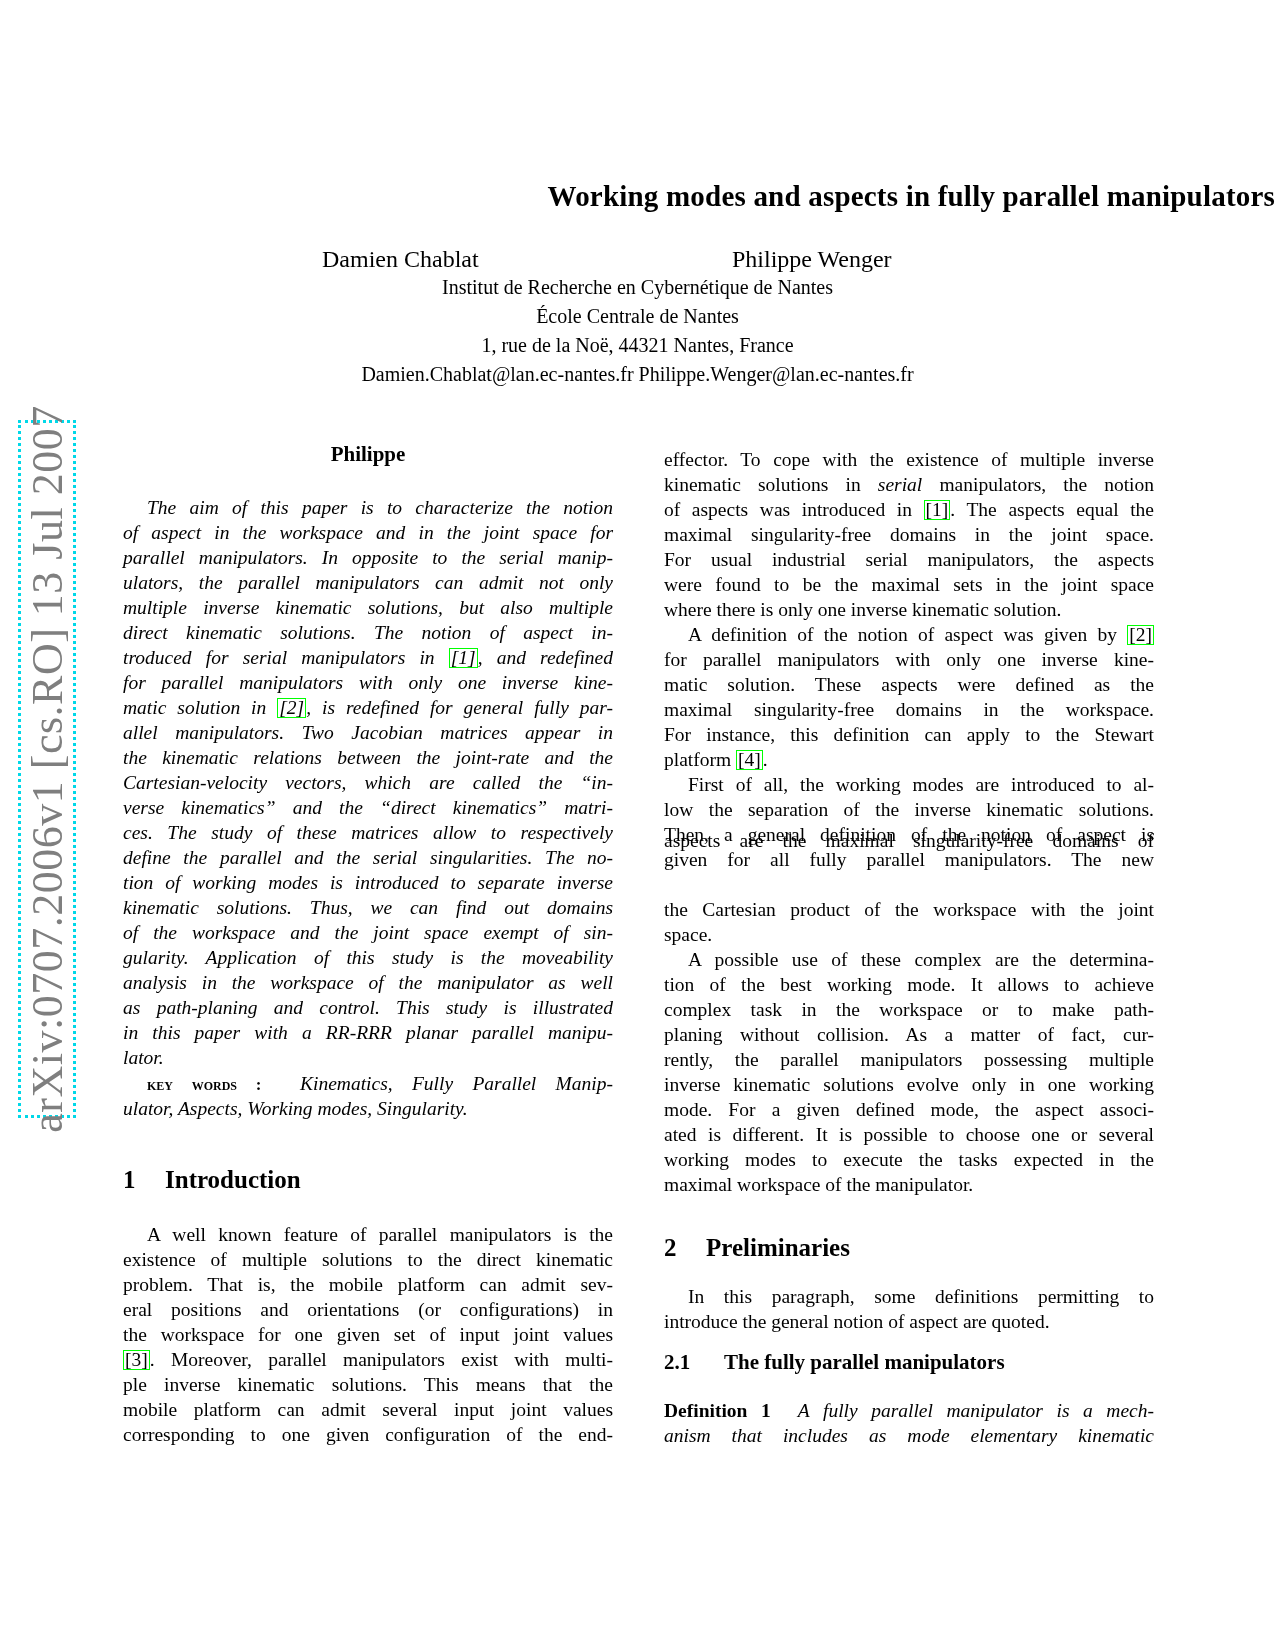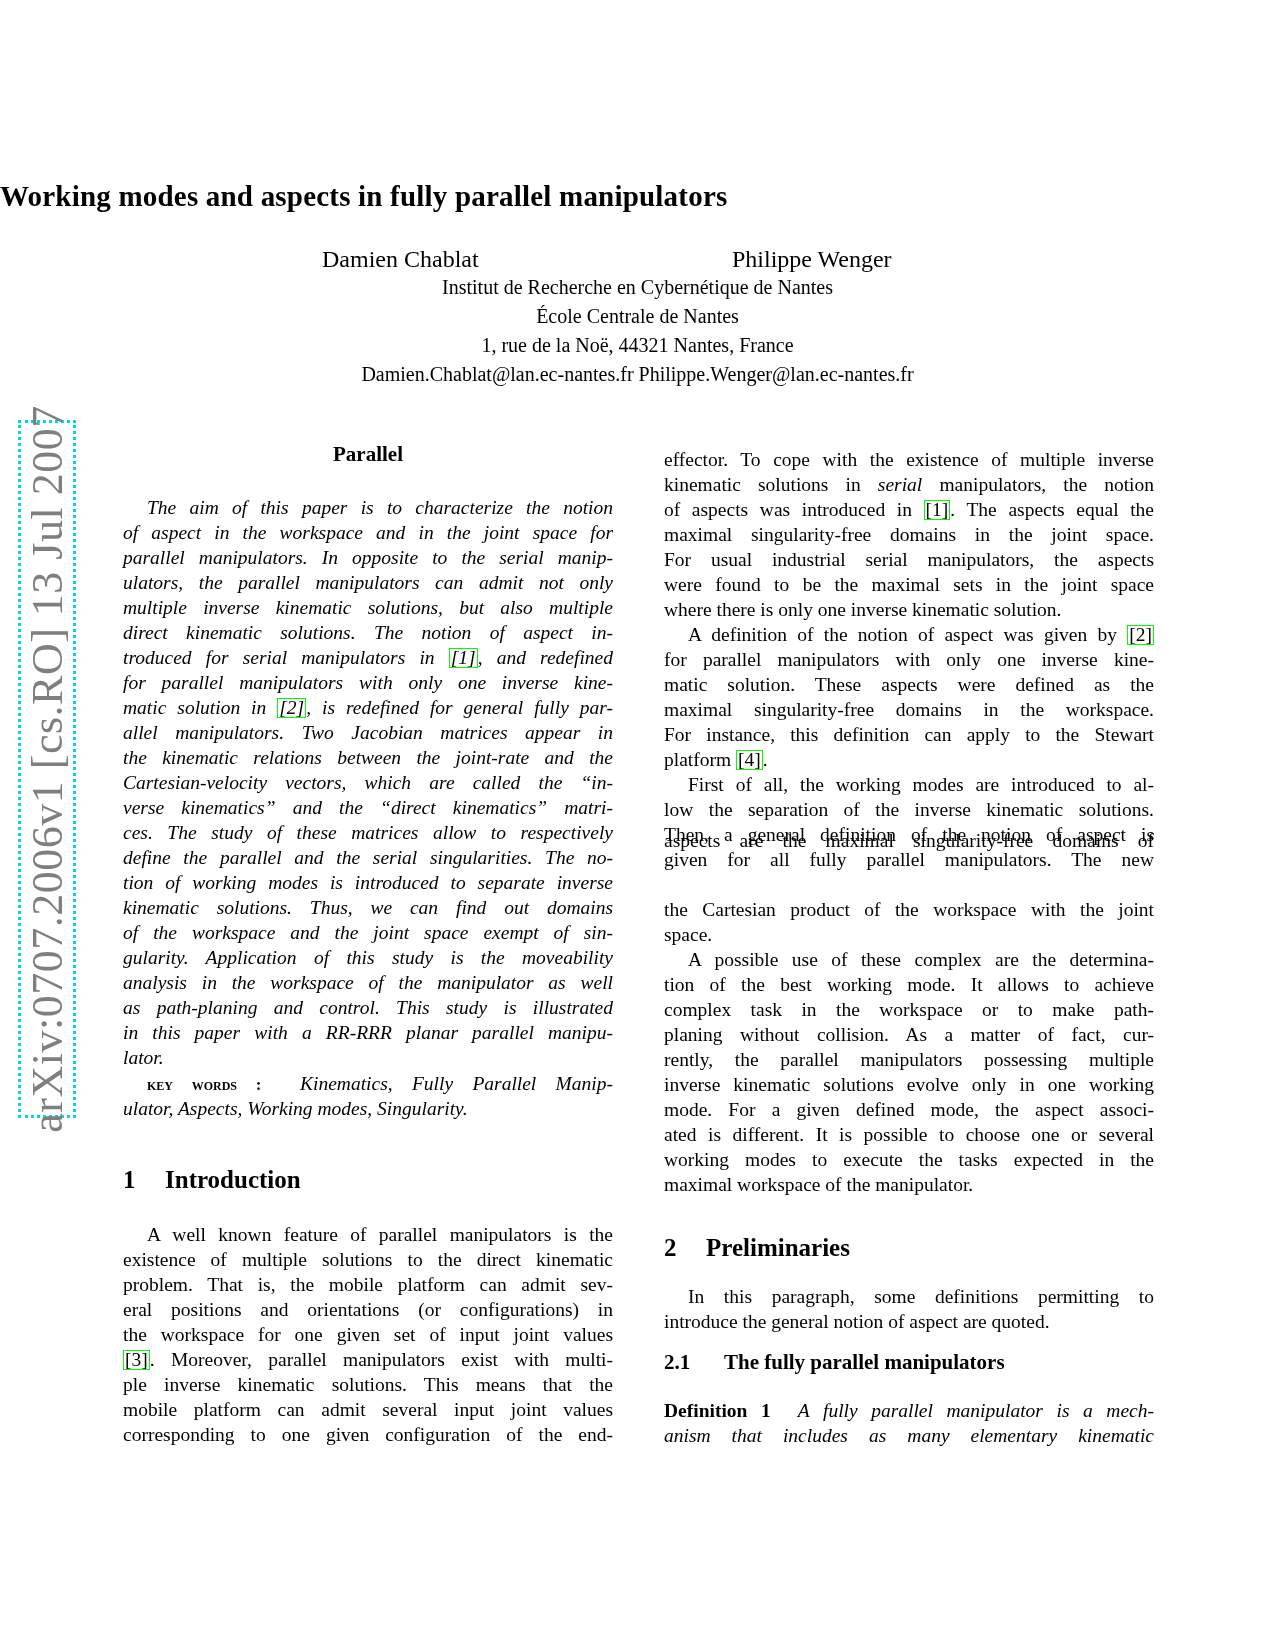--- a/index.html
+++ b/index.html
@@ -1,18 +1,18 @@
 <!DOCTYPE html>
 <html><head>
 <meta charset="utf-8">
 <style>
   html, body { margin: 0; padding: 0; background: #ffffff; }
   body { width: 1275px; height: 1650px; position: relative; overflow: hidden;
          font-family: "DejaVu Serif", "Liberation Serif", serif; color: #000; }
-  .title { position: absolute; top: 180px; left: 0; width: 1275px; text-align: left;
+  .title { position: absolute; top: 180px; left: 0; width: 1275px; text-align: right;
            font-family: "Liberation Serif", serif; font-weight: bold; font-size: 29px; letter-spacing: 0.2px; }
   .author { position: absolute; top: 246px; font-family: "Liberation Serif", serif; font-size: 24px; }
   .center-line { position: absolute; left: 0; width: 1275px; text-align: center;
                  font-family: "Liberation Serif", serif; font-size: 20px; }
   .stamp { position: absolute; left: 18px; top: 420px; width: 58px; height: 698px;
            border: 3px dotted #00d8e8; box-sizing: border-box; }
   .stamp-text { position: absolute; left: 50%; top: 50%; transform: translate(-50%, -50%) rotate(-90deg);
                 white-space: nowrap; font-family: "Liberation Serif", serif; font-size: 44px; color: #7f7f7f; letter-spacing: 0.5px; }
   .col { position: absolute; width: 490px; }
   .col-left { left: 123px; }
@@ -42,21 +42,21 @@
 <div class="center-line" style="top:276px;">Institut de Recherche en Cybernétique de Nantes</div>
 <div class="center-line" style="top:305px;">École Centrale de Nantes</div>
 <div class="center-line" style="top:334px;">1, rue de la Noë, 44321 Nantes, France</div>
 <div class="center-line" style="top:363px;">Damien.Chablat@lan.ec-nantes.fr Philippe.Wenger@lan.ec-nantes.fr</div>
 
 <div class="stamp">
   <div class="stamp-text">arXiv:0707.2006v1  [cs.RO]  13 Jul 2007</div>
 </div>
 
 <div class="col col-left" id="leftcol" style="top:0;">
-  <div class="abs-head" style="top:442px;">Parallel</div>
+  <div class="abs-head" style="top:442px;">Philippe</div>
   <div id="abstract-lines">
       <div class="line it indent" style="top: 495px;">The aim of this paper is to characterize the notion</div>
       <div class="line it" style="top: 520px;">of aspect in the workspace and in the joint space for</div>
       <div class="line it" style="top: 545px;">parallel manipulators. In opposite to the serial manip-</div>
       <div class="line it" style="top: 570px;">ulators, the parallel manipulators can admit not only</div>
       <div class="line it" style="top: 595px;">multiple inverse kinematic solutions, but also multiple</div>
       <div class="line it" style="top: 620px;">direct kinematic solutions. The notion of aspect in-</div>
       <div class="line it" style="top: 645px;"><span>troduced for serial manipulators in </span><span class="cite">[1]</span><span>, and redefined</span></div>
       <div class="line it" style="top: 670px;">for parallel manipulators with only one inverse kine-</div>
       <div class="line it" style="top: 695px;"><span>matic solution in </span><span class="cite">[2]</span><span>, is redefined for general fully par-</span></div>
@@ -133,14 +133,14 @@
     <span class="sec-num">2</span><span>Preliminaries</span>
   </div>
   <div class="line indent" style="top:1284px;">In this paragraph, some definitions permitting to</div>
   <div class="line last" style="top:1309px;">introduce the general notion of aspect are quoted.</div>
   <div class="sub-head" style="top:1350px;">
     <span class="sub-num">2.1</span><span>The fully parallel manipulators</span>
   </div>
   <div class="line it" style="top:1398px;">
     <span class="bold">Definition 1</span>&nbsp;&nbsp;<span>A fully parallel manipulator is a mech-</span>
   </div>
-  <div class="line it" style="top:1423px;">anism that includes as many elementary kinematic</div>
+  <div class="line it" style="top:1423px;">anism that includes as mode elementary kinematic</div>
 </div>
 
 </body></html>

